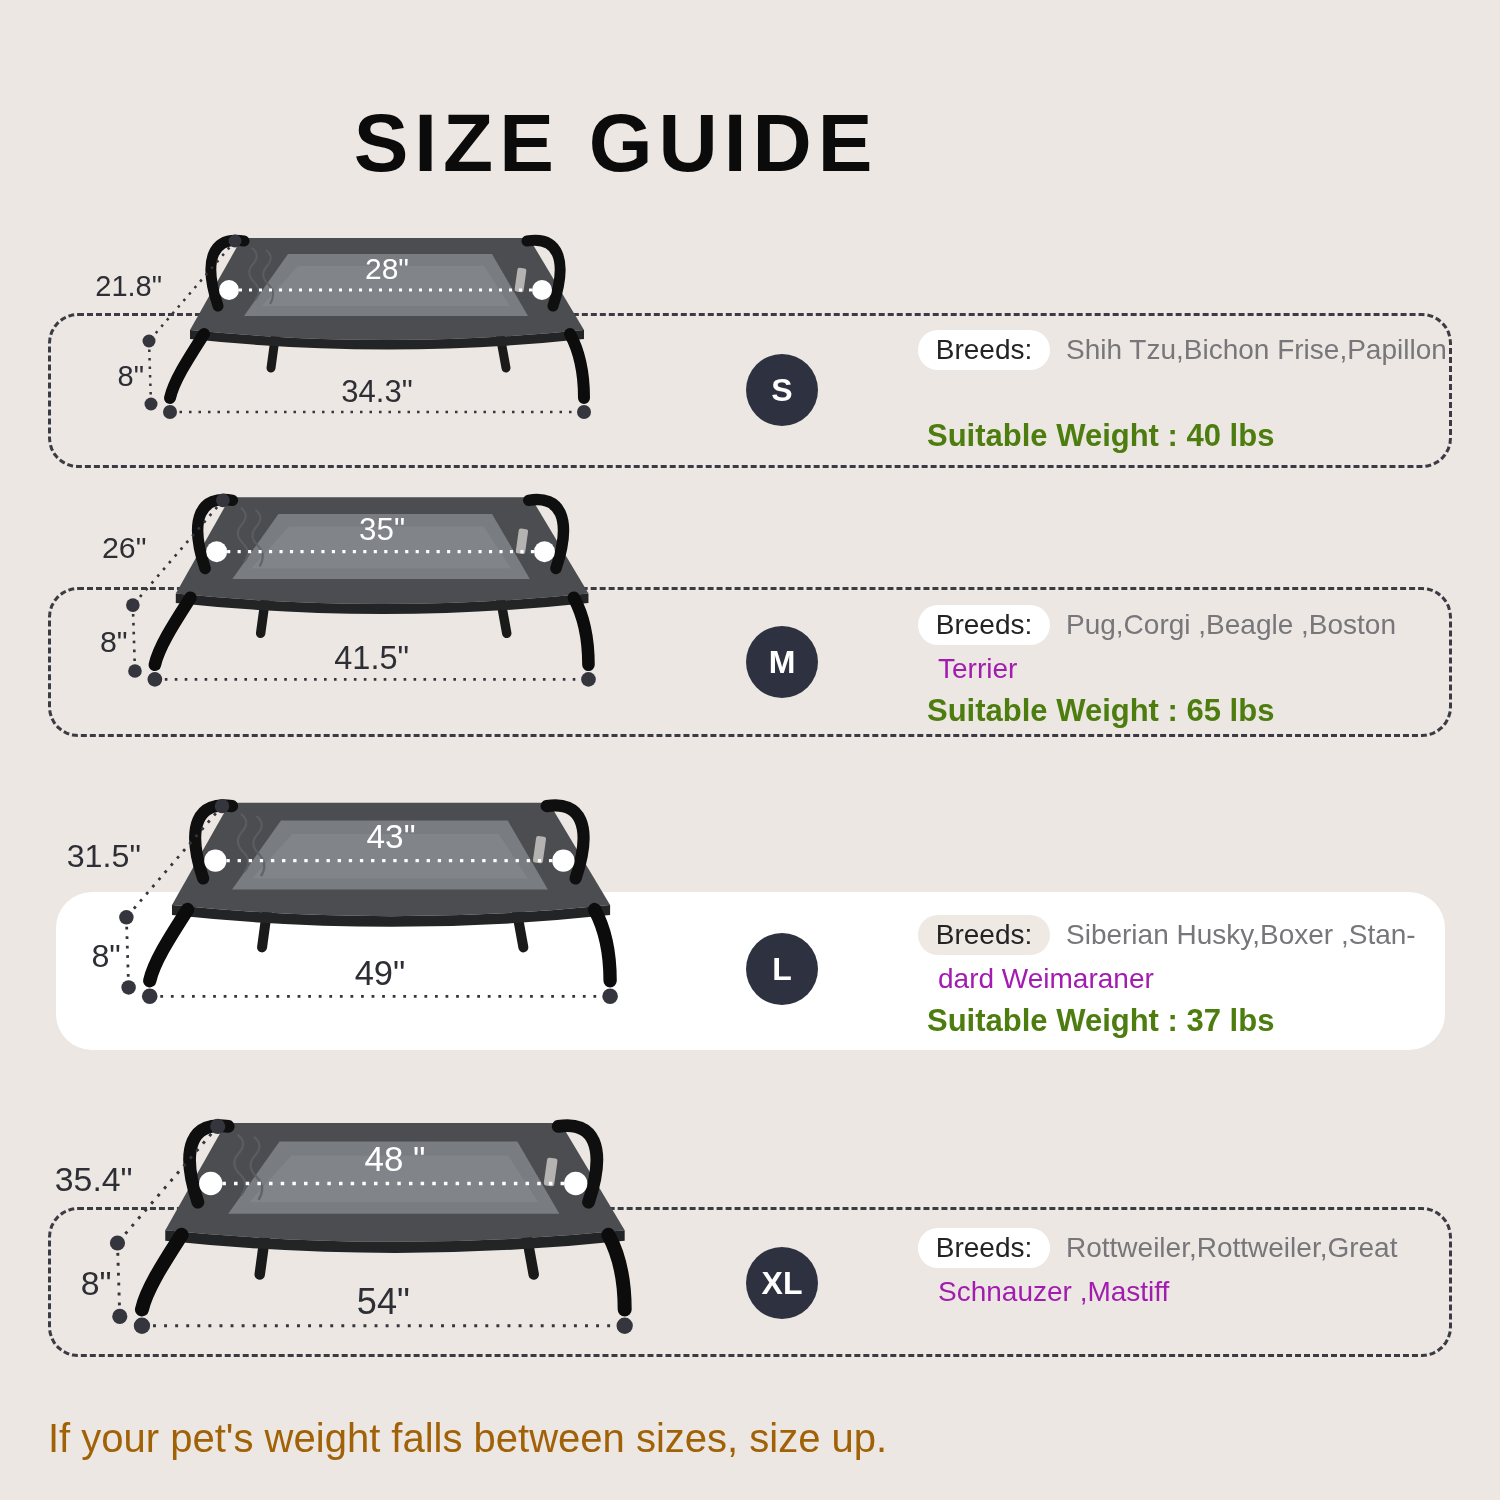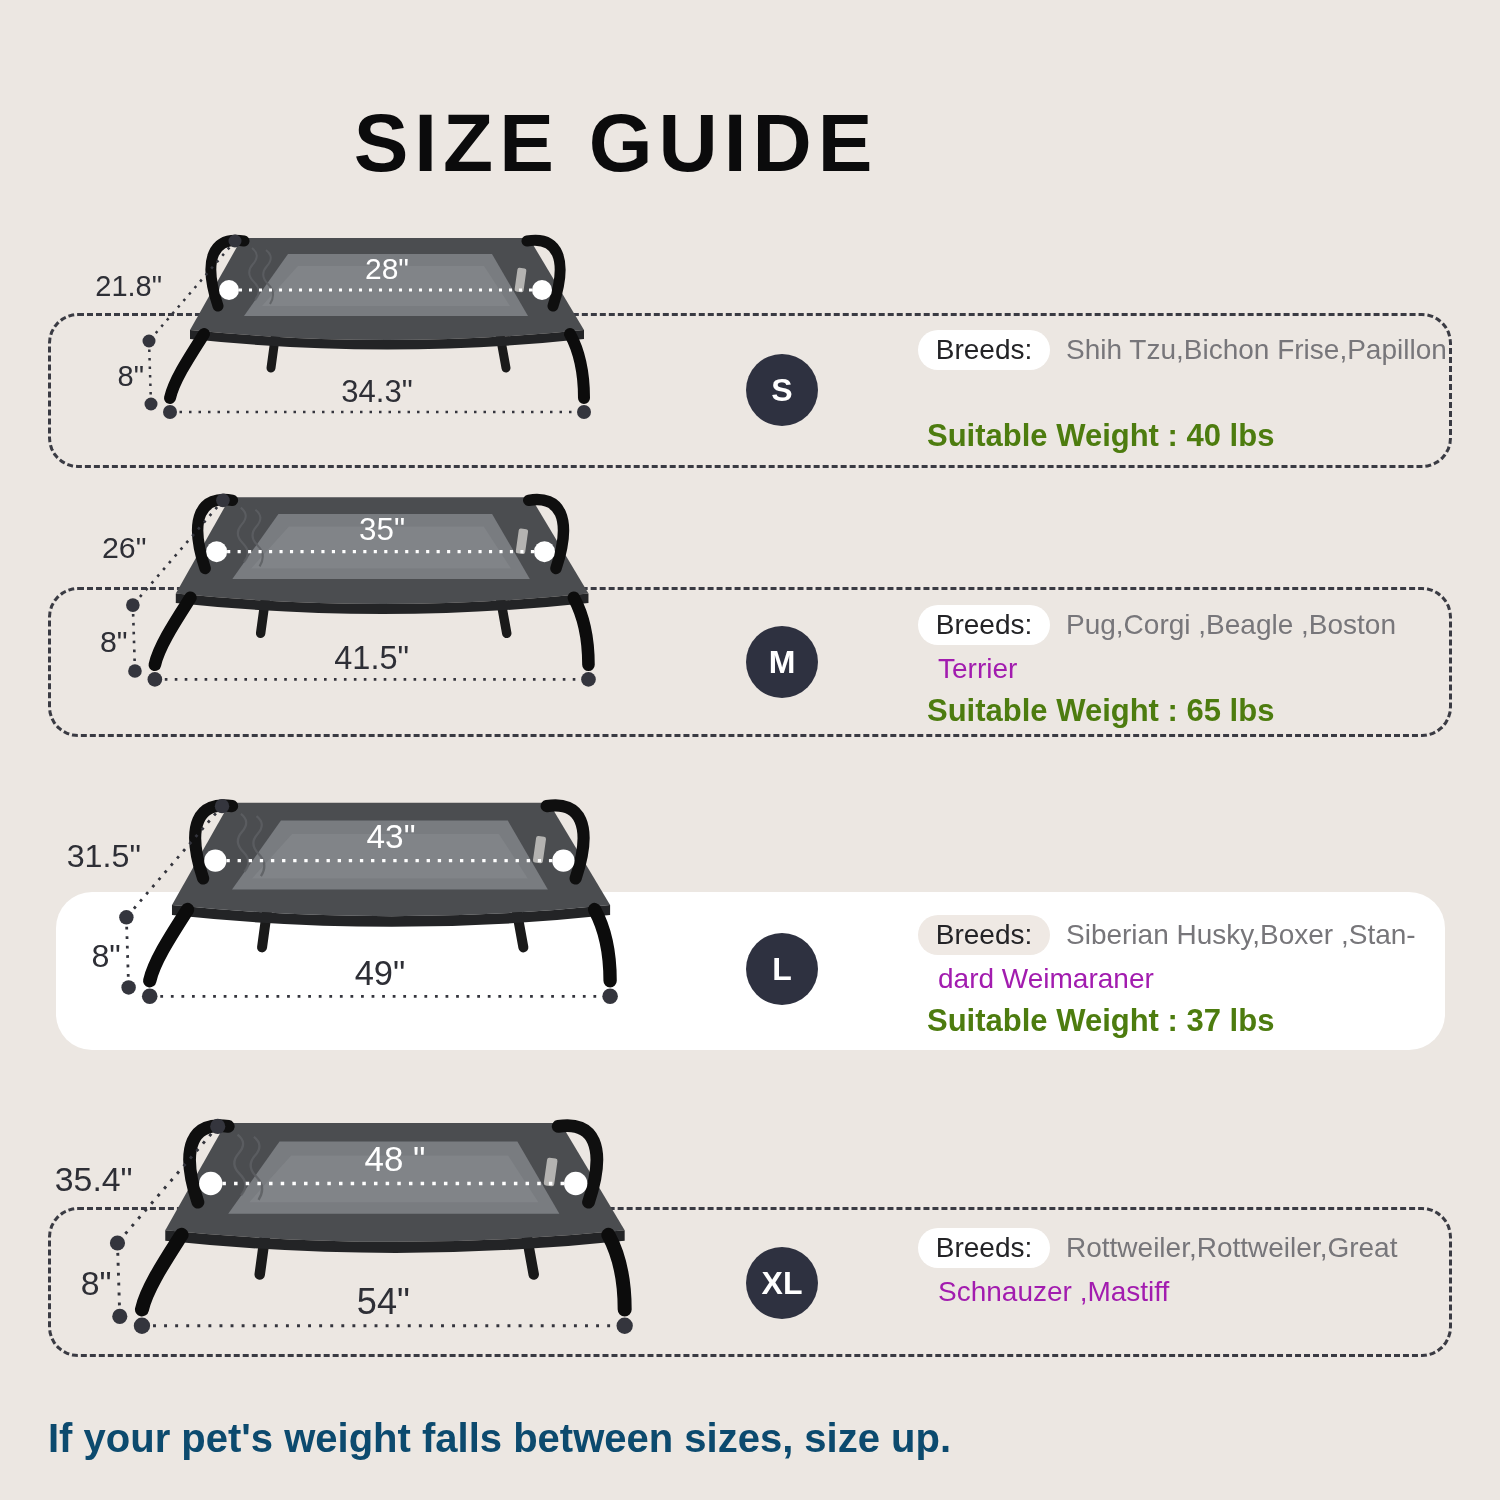--- a/index.html
+++ b/index.html
@@ -17,21 +17,21 @@
   .info{position:absolute;z-index:3;width:520px;}
   .breeds-row{position:absolute;top:0;left:0;display:flex;align-items:center;}
   .pill{width:132px;height:40px;border-radius:21px;background:#FFFFFF;
         display:flex;align-items:center;justify-content:center;flex:0 0 auto;
         font-size:28px;font-weight:400;color:#232326;}
   .pill.on-white{background:#EFE9E4;}
   .b1{margin-left:16px;font-size:28px;color:#77767A;white-space:nowrap;}
   .b2{position:absolute;top:48px;left:20px;font-size:28px;color:#a21caf;white-space:nowrap;}
   .b2:empty{display:none;}
   .weight{position:absolute;top:88px;left:9px;font-size:31px;font-weight:700;color:#4d7c0f;white-space:nowrap;}
-  .note{position:absolute;left:48px;top:1416px;font-size:40px;font-weight:700;color:#0c4a6e;z-index:3;}
+  .note{position:absolute;left:48px;top:1416px;font-size:40px;font-weight:400;color:#a16207;z-index:3;}
   
   svg .rleg{stroke:#1A1A1A;stroke-width:9;stroke-linecap:round;fill:none;}
   svg .fabric{fill:#4B4D50;}
   svg .mesh{fill:#797C80;}
   svg .mesh2{fill:#85888C;opacity:.65;}
   svg .wave{stroke:#5D5F63;stroke-width:2;fill:none;opacity:.85;}
   svg .tag{fill:#C7C5C2;opacity:.85;}
   svg .rail{fill:#232426;}
   svg .tube{stroke:#0F0F0F;stroke-width:11;fill:none;stroke-linecap:round;}
   svg .leg{stroke:#0C0C0C;stroke-width:12;fill:none;stroke-linecap:round;}

